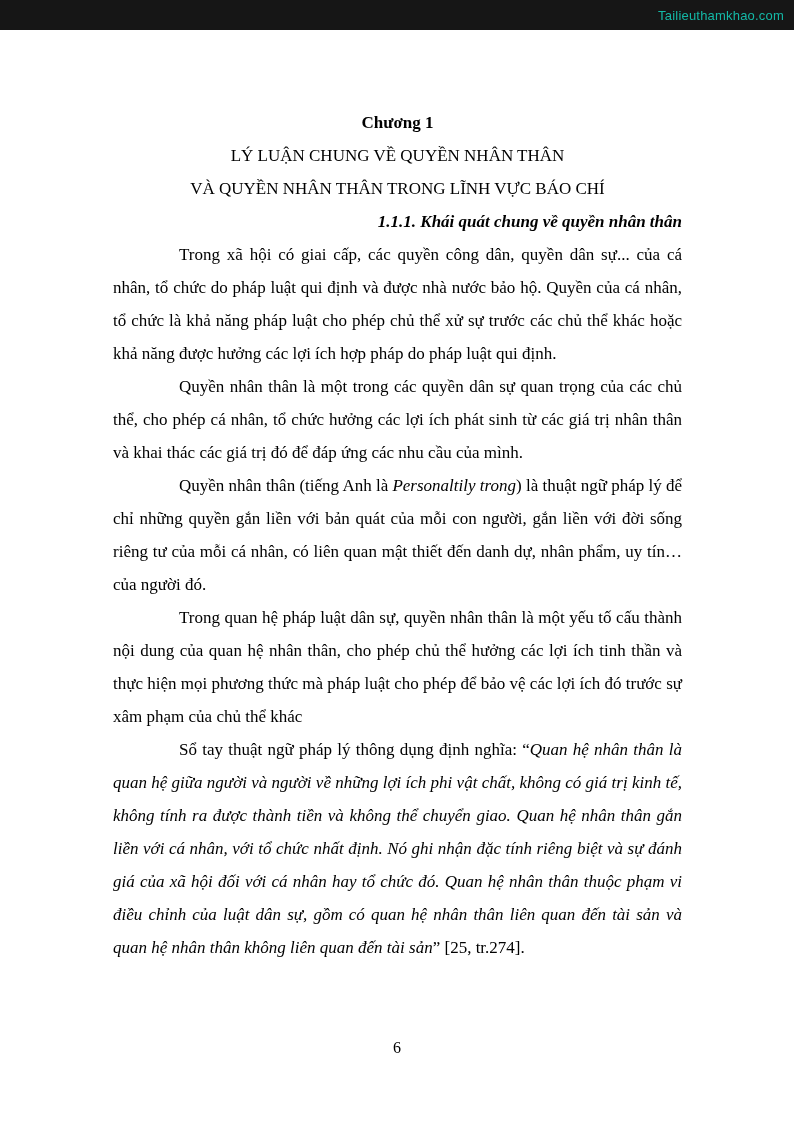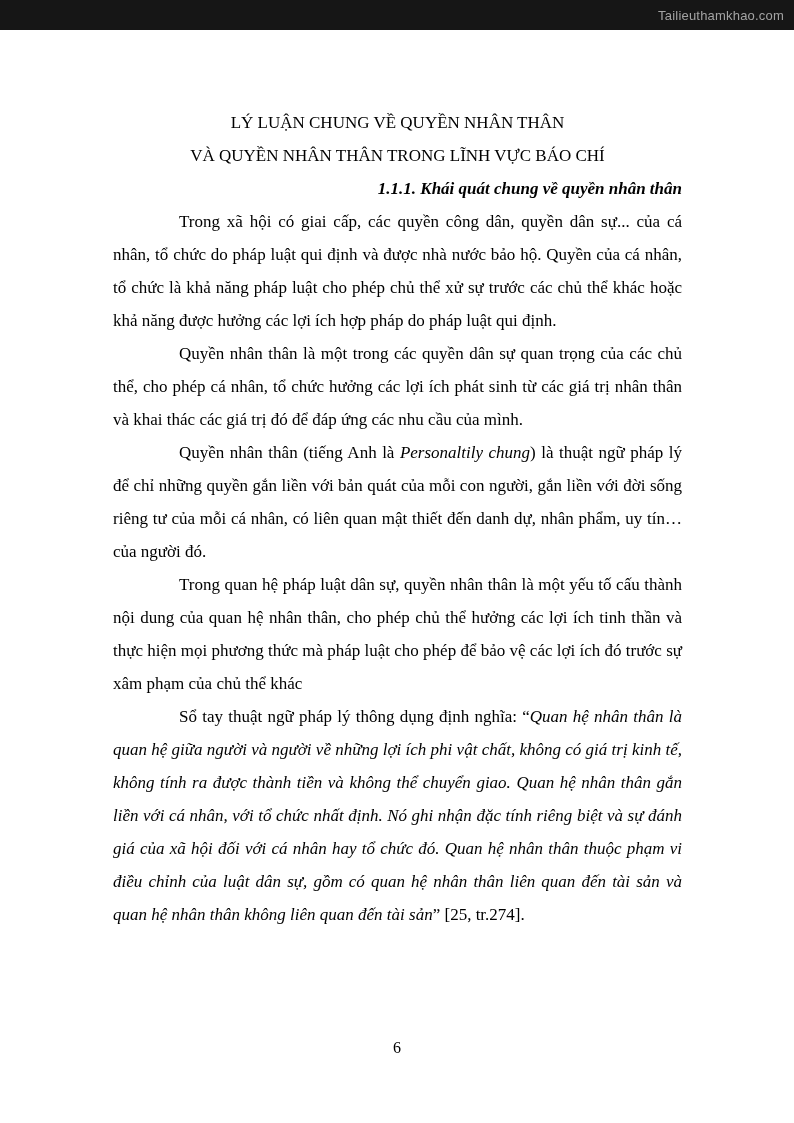--- a/index.html
+++ b/index.html
@@ -18,21 +18,21 @@
     position: absolute;
     top: 0; left: 0; right: 0;
     height: 30px;
     background: #161616;
     display: flex;
     align-items: center;
     justify-content: flex-end;
     padding-right: 10px;
   }
   .site-label {
-    color: #a3a3a3;
+    color: #14b8a6;
     font-family: "Liberation Sans", "DejaVu Sans", sans-serif;
     font-size: 13px;
     letter-spacing: 0.2px;
   }
   .content {
     position: absolute;
     top: 106px;
     left: 113px;
     width: 569px;
     font-size: 17px;
@@ -74,30 +74,31 @@
 </head>
 <body>
 
 <div class="page">
 
   <div class="top-bar">
     <span class="site-label">Tailieuthamkhao.com</span>
   </div>
 
   <div class="content">
+    <p class="chapter-label">Chương 1</p>
     <p class="title-line">LÝ LUẬN CHUNG VỀ QUYỀN NHÂN THÂN</p>
     <p class="title-line">VÀ QUYỀN NHÂN THÂN TRONG LĨNH VỰC BÁO CHÍ</p>
 
     <p class="heading-2">1.1.1. Khái quát chung về quyền nhân thân</p>
 
     <p class="para"><span>Trong xã hội có giai cấp, các quyền công dân, quyền dân sự... của cá nhân, tổ chức do pháp luật qui định và được nhà nước bảo hộ. Quyền của cá nhân, tổ chức là khả năng pháp luật cho phép chủ thể xử sự trước các chủ thể khác hoặc khả năng được hưởng các lợi ích hợp pháp do pháp luật qui định.</span></p>
 
     <p class="para"><span>Quyền nhân thân là một trong các quyền dân sự quan trọng của các chủ thể, cho phép cá nhân, tổ chức hưởng các lợi ích phát sinh từ các giá trị nhân thân và khai thác các giá trị đó để đáp ứng các nhu cầu của mình.</span></p>
 
-    <p class="para"><span>Quyền nhân thân (tiếng Anh là </span><span class="italic">Personaltily chung</span><span>) là thuật ngữ pháp lý để chỉ những quyền gắn liền với bản quát của mỗi con người, gắn liền với đời sống riêng tư của mỗi cá nhân, có liên quan mật thiết đến danh dự, nhân phẩm, uy tín… của người đó.</span></p>
+    <p class="para"><span>Quyền nhân thân (tiếng Anh là </span><span class="italic">Personaltily trong</span><span>) là thuật ngữ pháp lý để chỉ những quyền gắn liền với bản quát của mỗi con người, gắn liền với đời sống riêng tư của mỗi cá nhân, có liên quan mật thiết đến danh dự, nhân phẩm, uy tín… của người đó.</span></p>
 
     <p class="para"><span>Trong quan hệ pháp luật dân sự, quyền nhân thân là một yếu tố cấu thành nội dung của quan hệ nhân thân, cho phép chủ thể hưởng các lợi ích tinh thần và thực hiện mọi phương thức mà pháp luật cho phép để bảo vệ các lợi ích đó trước sự xâm phạm của chủ thể khác</span></p>
 
     <p class="para"><span>Sổ tay thuật ngữ pháp lý thông dụng định nghĩa: “</span><span class="italic">Quan hệ nhân thân là quan hệ giữa người và người về những lợi ích phi vật chất, không có giá trị kinh tế, không tính ra được thành tiền và không thể chuyển giao. Quan hệ nhân thân gắn liền với cá nhân, với tổ chức nhất định. Nó ghi nhận đặc tính riêng biệt và sự đánh giá của xã hội đối với cá nhân hay tổ chức đó. Quan hệ nhân thân thuộc phạm vi điều chỉnh của luật dân sự, gồm có quan hệ nhân thân liên quan đến tài sản và quan hệ nhân thân không liên quan đến tài sản</span><span>” [25, tr.274].</span></p>
   </div>
 
   <div class="page-number">6</div>
 
 </div>
 

